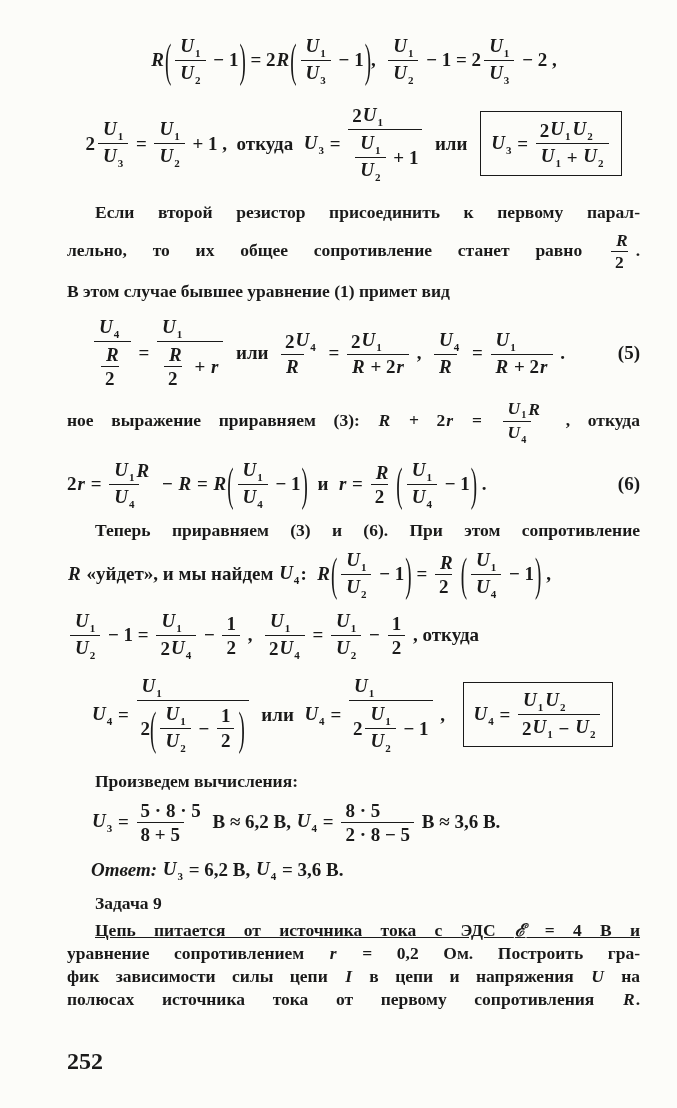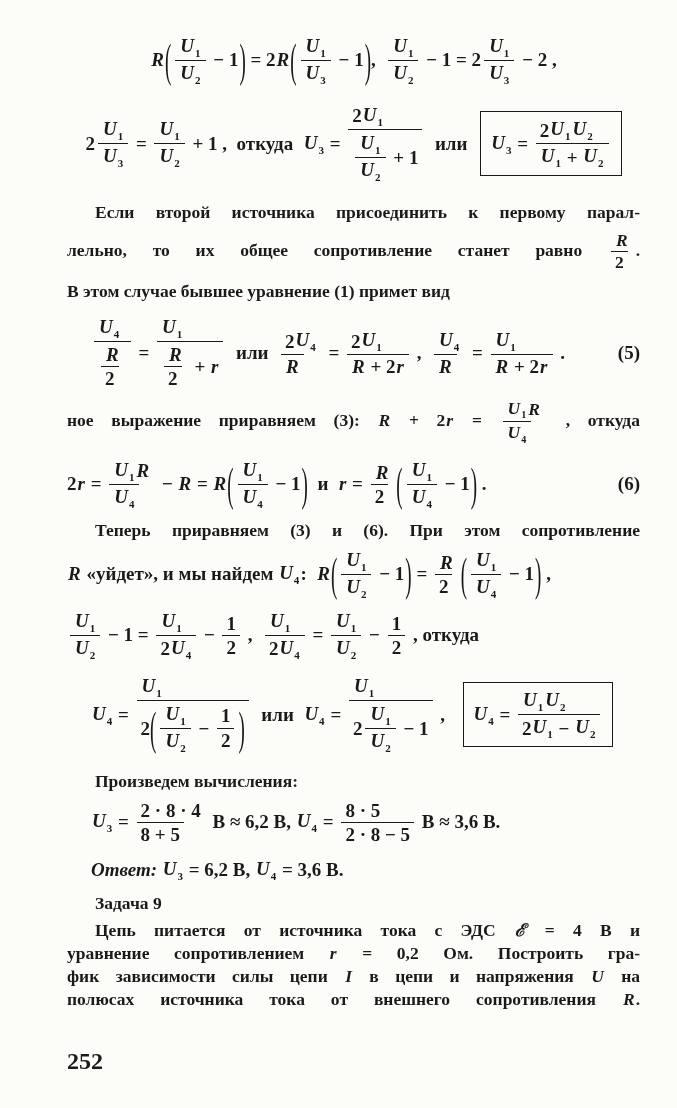--- a/index.html
+++ b/index.html
@@ -97,21 +97,21 @@
         <span class="tx">  или </span>
         <span class="bx">
           <span class="vr">U<span class="sb">3</span></span>
           <span class="tx"> = </span>
           <span class="fr">
             <span class="fn"><span class="tx">2</span><span class="vr">U<span class="sb">1</span></span><span class="vr">U<span class="sb">2</span></span></span>
             <span class="fd"><span class="vr">U<span class="sb">1</span></span><span class="tx"> + </span><span class="vr">U<span class="sb">2</span></span></span>
           </span>
         </span>
       </div>
-      <div class="line txt sz-txt just" style="margin-top: 16px; padding-left: 28px;"><span class="tx">Если второй источника присоединить к первому парал-</span></div>
+      <div class="line txt sz-txt just" style="margin-top: 16px; padding-left: 28px;"><span class="tx">Если второй резистор присоединить к первому парал-</span></div>
       <div class="line txt sz-txt just" style="margin-top: 6px;"><span class="tx">лельно, то их общее сопротивление станет равно </span><span class="fr">
           <span class="fn"><span class="vr">R</span></span>
           <span class="fd"><span class="tx">2</span></span>
         </span><span class="tx">.</span></div>
       <div class="line txt sz-txt" style="margin-top: 6px;"><span class="tx">В этом случае бывшее уравнение (1) примет вид</span></div>
       <div class="line eq sz-eq" style="margin-top: 12px; padding-left: 24px;">
         <span class="fr">
           <span class="fn"><span class="vr">U<span class="sb">4</span></span></span>
           <span class="fd"><span class="fr"><span class="fn"><span class="vr">R</span></span><span class="fd"><span class="tx">2</span></span></span></span>
         </span>
@@ -281,39 +281,39 @@
             <span class="fn"><span class="vr">U<span class="sb">1</span></span><span class="vr">U<span class="sb">2</span></span></span>
             <span class="fd"><span class="tx">2</span><span class="vr">U<span class="sb">1</span></span><span class="tx"> − </span><span class="vr">U<span class="sb">2</span></span></span>
           </span>
         </span>
       </div>
       <div class="line txt sz-txt" style="margin-top: 14px; padding-left: 28px;"><span class="tx">Произведем вычисления:</span></div>
       <div class="line eq sz-eq" style="margin-top: 6px; padding-left: 24px;">
         <span class="vr">U<span class="sb">3</span></span>
         <span class="tx"> = </span>
         <span class="fr">
-          <span class="fn"><span class="tx">2 · 8 · 4</span></span>
+          <span class="fn"><span class="tx">5 · 8 · 5</span></span>
           <span class="fd"><span class="tx">8 + 5</span></span>
         </span>
         <span class="tx"> В ≈ 6,2 В, </span>
         <span class="vr">U<span class="sb">4</span></span>
         <span class="tx"> = </span>
         <span class="fr">
           <span class="fn"><span class="tx">8 · 5</span></span>
           <span class="fd"><span class="tx">2 · 8 − 5</span></span>
         </span>
         <span class="tx"> В ≈ 3,6 В.</span>
       </div>
       <div class="line eq sz-eq" style="margin-top: 12px; padding-left: 24px;">
         <span class="tx it">Ответ: </span>
         <span class="vr">U<span class="sb">3</span></span>
         <span class="tx"> = 6,2 В, </span>
         <span class="vr">U<span class="sb">4</span></span>
         <span class="tx"> = 3,6 В.</span>
       </div>
       <div class="line txt sz-txt" style="margin-top: 10px; padding-left: 28px;"><span class="tx">Задача 9</span></div>
-      <div class="line txt sz-txt just" style="margin-top: 4px; padding-left: 28px;"><span class="tx">Цепь питается от источника тока с ЭДС </span><span class="vr">ℰ</span><span class="tx"> = 4 В и</span></div>
+      <div class="line txt sz-txt just" style="margin-top: 4px; padding-left: 28px; text-decoration: underline;"><span class="tx">Цепь питается от источника тока с ЭДС </span><span class="vr">ℰ</span><span class="tx"> = 4 В и</span></div>
       <div class="line txt sz-txt just" style="margin-top: 0px;"><span class="tx">уравнение сопротивлением </span><span class="vr">r</span><span class="tx"> = 0,2 Ом. Построить гра-</span></div>
       <div class="line txt sz-txt just" style="margin-top: 0px;"><span class="tx">фик зависимости силы цепи </span><span class="vr">I</span><span class="tx"> в цепи и напряжения </span><span class="vr">U</span><span class="tx"> на</span></div>
-      <div class="line txt sz-txt just" style="margin-top: 0px;"><span class="tx">полюсах источника тока от внешнего сопротивления </span><span class="vr">R</span><span class="tx">.</span></div>
+      <div class="line txt sz-txt just" style="margin-top: 0px;"><span class="tx">полюсах источника тока от первому сопротивления </span><span class="vr">R</span><span class="tx">.</span></div>
     </div>
   <div class="pageno">252</div>
 </div>
 
 </body></html>

